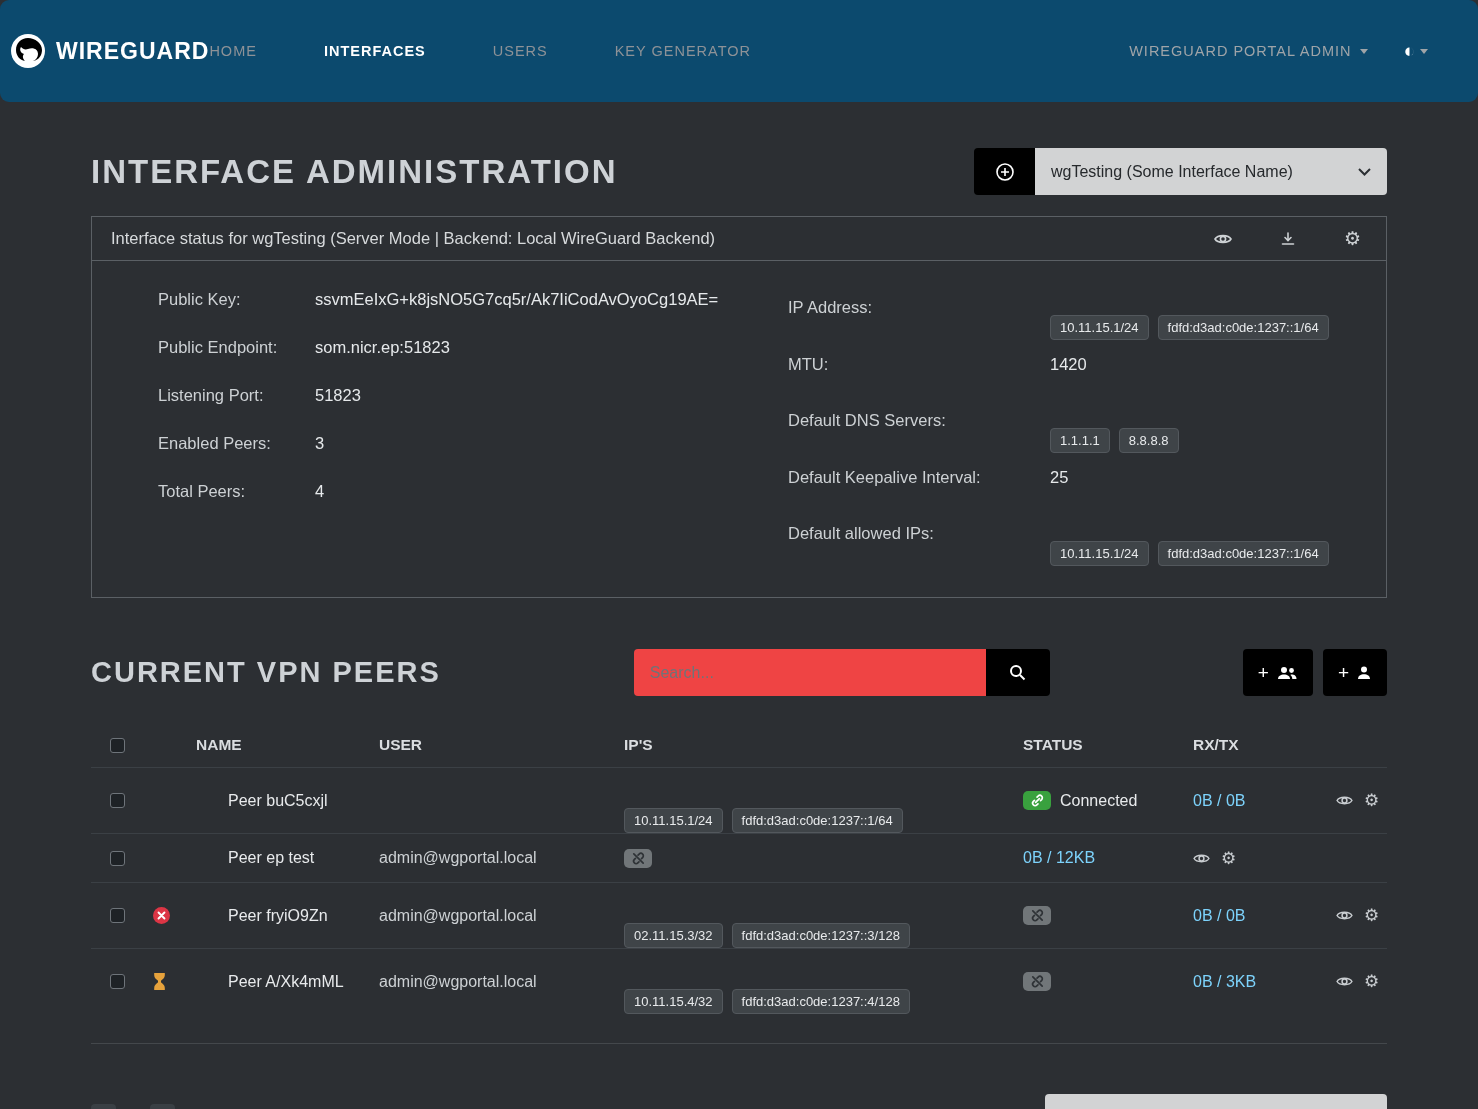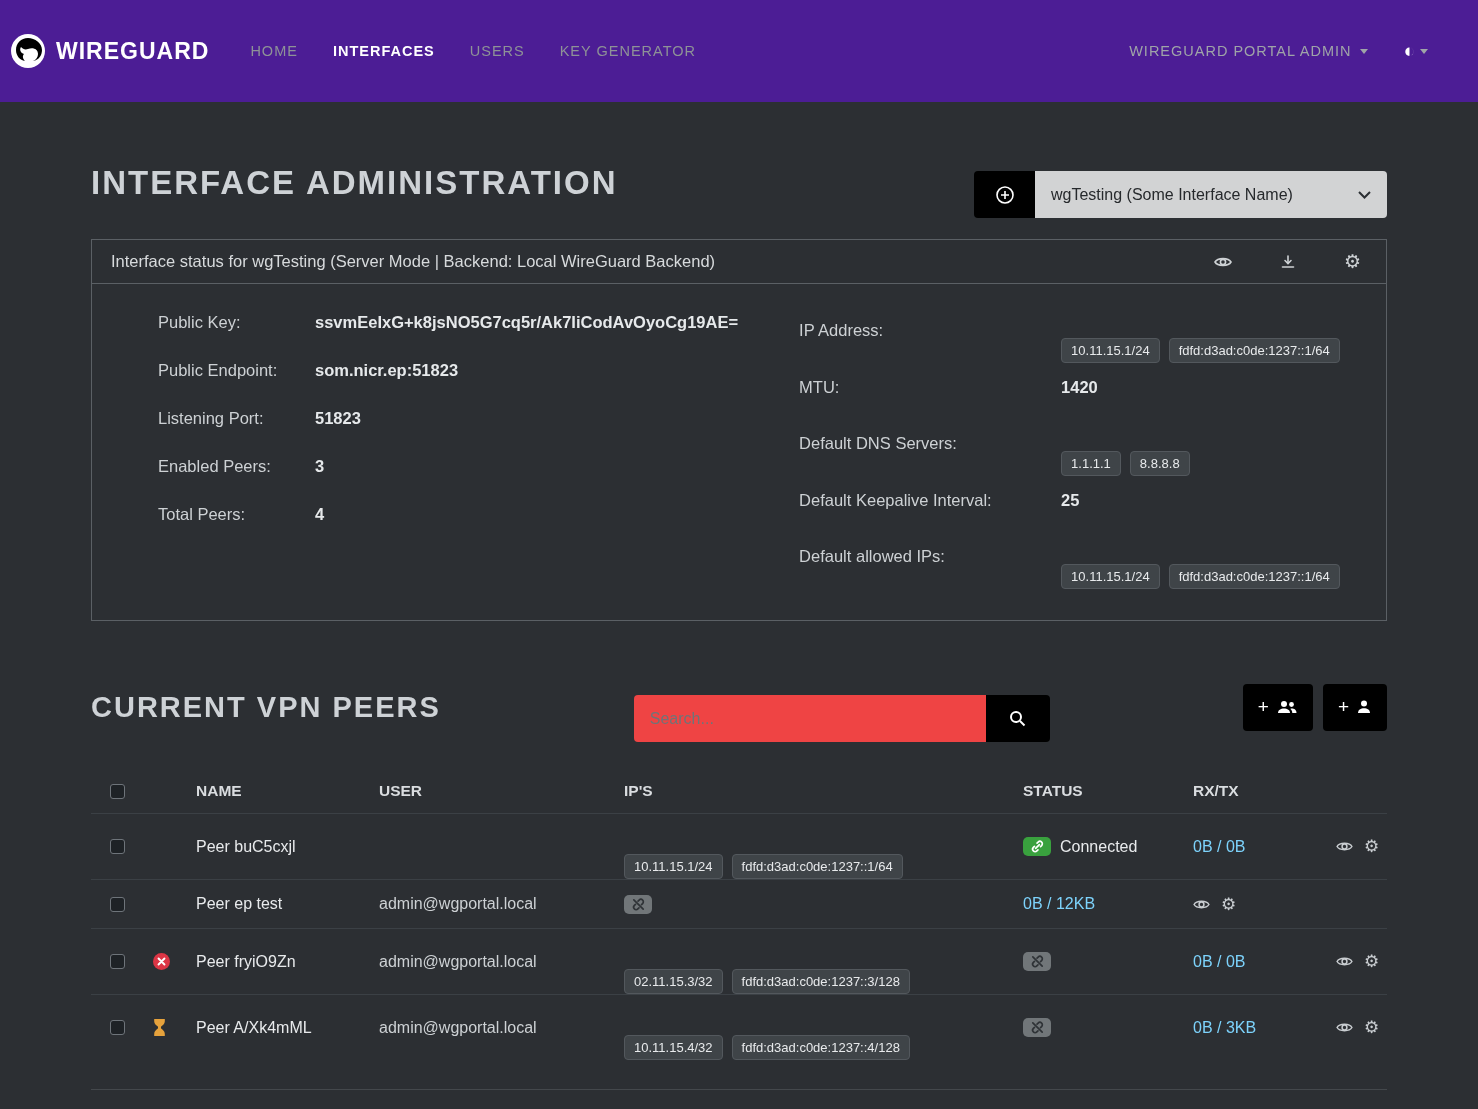--- a/index.html
+++ b/index.html
@@ -10,32 +10,33 @@
     color: #d6d9db;
     font-family: "Liberation Sans", "DejaVu Sans", sans-serif;
     font-size: 16px;
     display: flex;
     flex-direction: column;
   }
 
   
   .navbar {
     height: 102px;
-    background: #4c1d95;
+    background: #0c4a6e;
     display: flex;
     align-items: center;
     padding: 0 50px 0 10px;
     flex: none;
+    border-radius: 9px;
   }
   .brand { display: flex; align-items: center; gap: 10px; cursor: pointer; }
   .brand-name {
     color: #fff; font-size: 23px; font-weight: 600;
     text-transform: uppercase; letter-spacing: 1px;
   }
-  .nav-links { display: flex; gap: 35px; margin-left: 41px; }
+  .nav-links { display: flex; gap: 67px; }
   .nav-link {
     color: #8e9297; font-size: 14.5px; letter-spacing: 1px;
     text-transform: uppercase; text-decoration: none; cursor: pointer;
   }
   .nav-link.active { color: #fff; font-weight: 700; }
   .navbar-right { margin-left: auto; display: flex; align-items: center; gap: 36px; }
   .user-menu {
     color: #9fa4a8; font-size: 14.5px; letter-spacing: 1px;
     display: flex; align-items: center; gap: 8px; cursor: pointer;
   }
@@ -56,21 +57,21 @@
   }
   h1.page-title {
     font-size: 33px; font-weight: 600; letter-spacing: 2px;
     color: #ced2d6; text-transform: uppercase;
   }
   h2.section-title {
     font-size: 29px; font-weight: 600; letter-spacing: 2px;
     color: #ced2d6; text-transform: uppercase;
   }
 
-  .input-group { display: flex; margin-top: 23px; }
+  .input-group { display: flex; }
   .btn-dark-sq {
     background: #000; border: none; color: #fff; cursor: pointer;
     display: flex; align-items: center; justify-content: center;
   }
   .iface-plus { width: 61px; height: 47px; border-radius: 4px 0 0 4px; }
   .select {
     height: 47px; background: #d2d3d4; color: #26292c;
     display: flex; align-items: center; justify-content: space-between;
     padding: 0 16px; font-size: 16px; cursor: pointer;
   }
@@ -88,21 +89,21 @@
   .gear-glyph { font-size: 19px; line-height: 1; font-family: "DejaVu Sans", sans-serif; }
 
   .card-body {
     display: grid; grid-template-columns: 1fr 1fr;
     padding: 14px 29px 31px; column-gap: 24px;
   }
   .kv-row { display: flex; align-items: center; min-height: 48px; font-size: 16.5px; }
   .kv-label { color: #cdd1d4; flex: none; margin-left: 37px; }
   .col-left .kv-label { width: 157px; }
   .col-right .kv-label { width: 262px; }
-  .kv-value { color: #e6e9eb; font-weight: bold; }
+  .kv-value { color: #e6e9eb; }
   .badge-row { display: flex; gap: 9px; margin-top: 40px; }
   .badge {
     background: #3f4448; border: 1px solid #53585d; border-radius: 4px;
     color: #e8eaec; font-size: 13px; padding: 4px 9px; white-space: nowrap;
   }
 
   
   .peers-head {
     margin-top: 51px;
     display: flex; align-items: center; justify-content: space-between;
@@ -125,21 +126,21 @@
   .trow {
     display: grid;
     grid-template-columns: 43px 43px 183px 245px 399px 170px 143px 1fr;
     align-items: center;
     padding-left: 19px;
     min-height: 49px;
   }
   .trow + .trow { border-top: 1px solid #3b4045; }
   .thead { min-height: 44px; font-weight: 700; font-size: 15.5px; color: #dadde0; }
   .cell { display: flex; align-items: center; }
-  .peer-name { color: #e8eaec; }
+  .peer-name { color: #e8eaec; margin-left: 32px; }
   .peer-user { color: #cdd1d4; }
   .rxtx { color: #7dd3fc; }
   input[type="checkbox"] {
     appearance: none; -webkit-appearance: none;
     width: 15px; height: 15px; border-radius: 3px;
     background: #1e2226; border: 1px solid #6e747a; cursor: pointer;
   }
   .pill {
     width: 28px; height: 19px; border-radius: 5px;
     display: flex; align-items: center; justify-content: center; flex: none;

